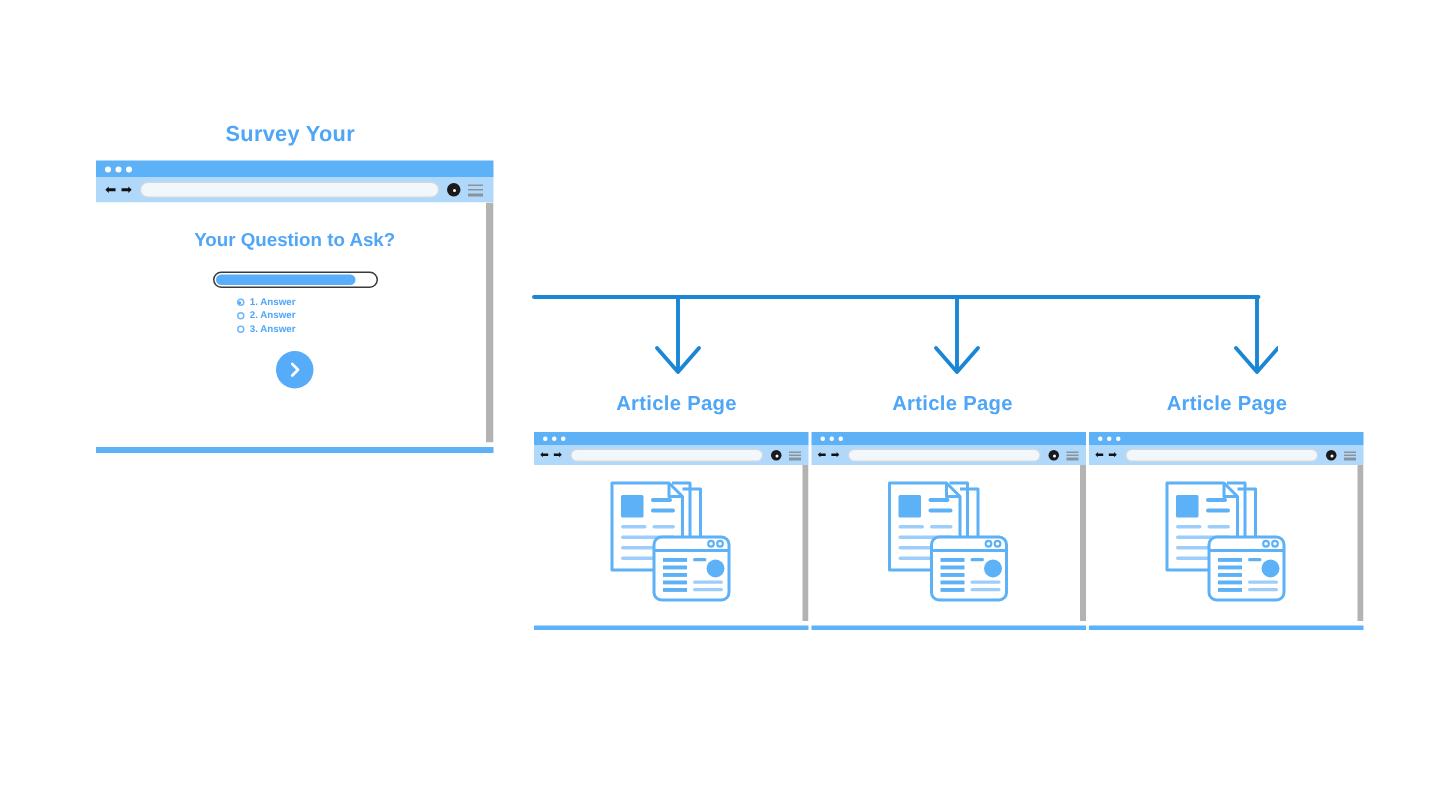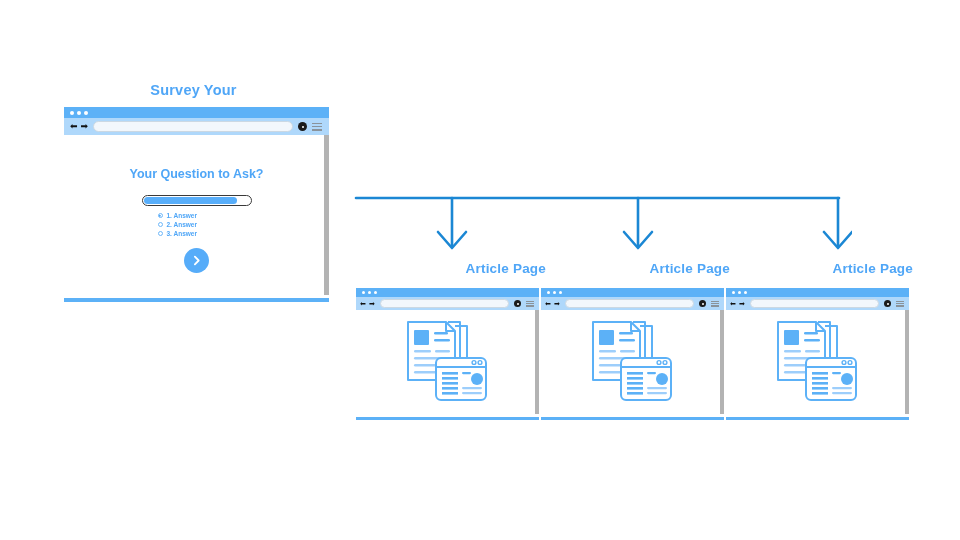--- a/index.html
+++ b/index.html
@@ -13,21 +13,21 @@
   
   .page-title{
     position:absolute;
     color:#4FA6F7;
     font-weight:bold;
     letter-spacing:.2px;
     text-align:center;
     white-space:nowrap;
   }
   .title-survey{left:96px;top:82px;width:195px;font-size:14.5px;}
-  .title-art{top:261px;width:190px;font-size:13.5px;text-align:right;}
+  .title-art{top:261px;width:190px;font-size:13.5px;}
   .t1{left:356px}.t2{left:540px}.t3{left:723px}
 
   
   .win{position:absolute;background:#ffffff;}
   .win-bar{background:#5CB1F7;display:flex;align-items:center;}
   .dots{display:flex;gap:3px;padding-left:6px;}
   .dot{background:#ffffff;border-radius:50%;}
   .win-tool{background:#AFD8FB;display:flex;align-items:center;gap:5px;}
   .navarrows{display:flex;align-items:center;gap:3px;color:#111;line-height:1;}
   .urlbar{
@@ -50,21 +50,21 @@
   #survey-window .navarrows{font-size:9px;}
   #survey-window .rec{width:9px;height:9px;}
   #survey-window .burger{width:10px;height:8px;}
   #survey-window .burger i{height:1.6px;}
   #survey-window .win-body{height:160px;}
   #survey-window .scrollbar{right:0;width:5px;height:160px;}
   #survey-window .win-foot{height:4px;margin-top:3px;}
 
   .q-title{
     text-align:center;color:#4FA6F7;font-weight:bold;font-size:12.5px;
-    margin-top:32px;white-space:nowrap;
+    margin-top:18px;white-space:nowrap;
   }
   .answer-input{
     width:110px;height:11px;margin:14px auto 0 auto;
     border:1.6px solid #3A3A3A;border-radius:10px;background:#ffffff;
     padding:1px;box-sizing:border-box;
   }
   .answer-fill{width:88%;height:100%;background:#58AEFA;border-radius:8px;}
   .radio-list{margin:6px auto 0 auto;width:78px;}
   .radio-row{display:flex;align-items:center;gap:4px;margin-bottom:2px;}
   .radio{

